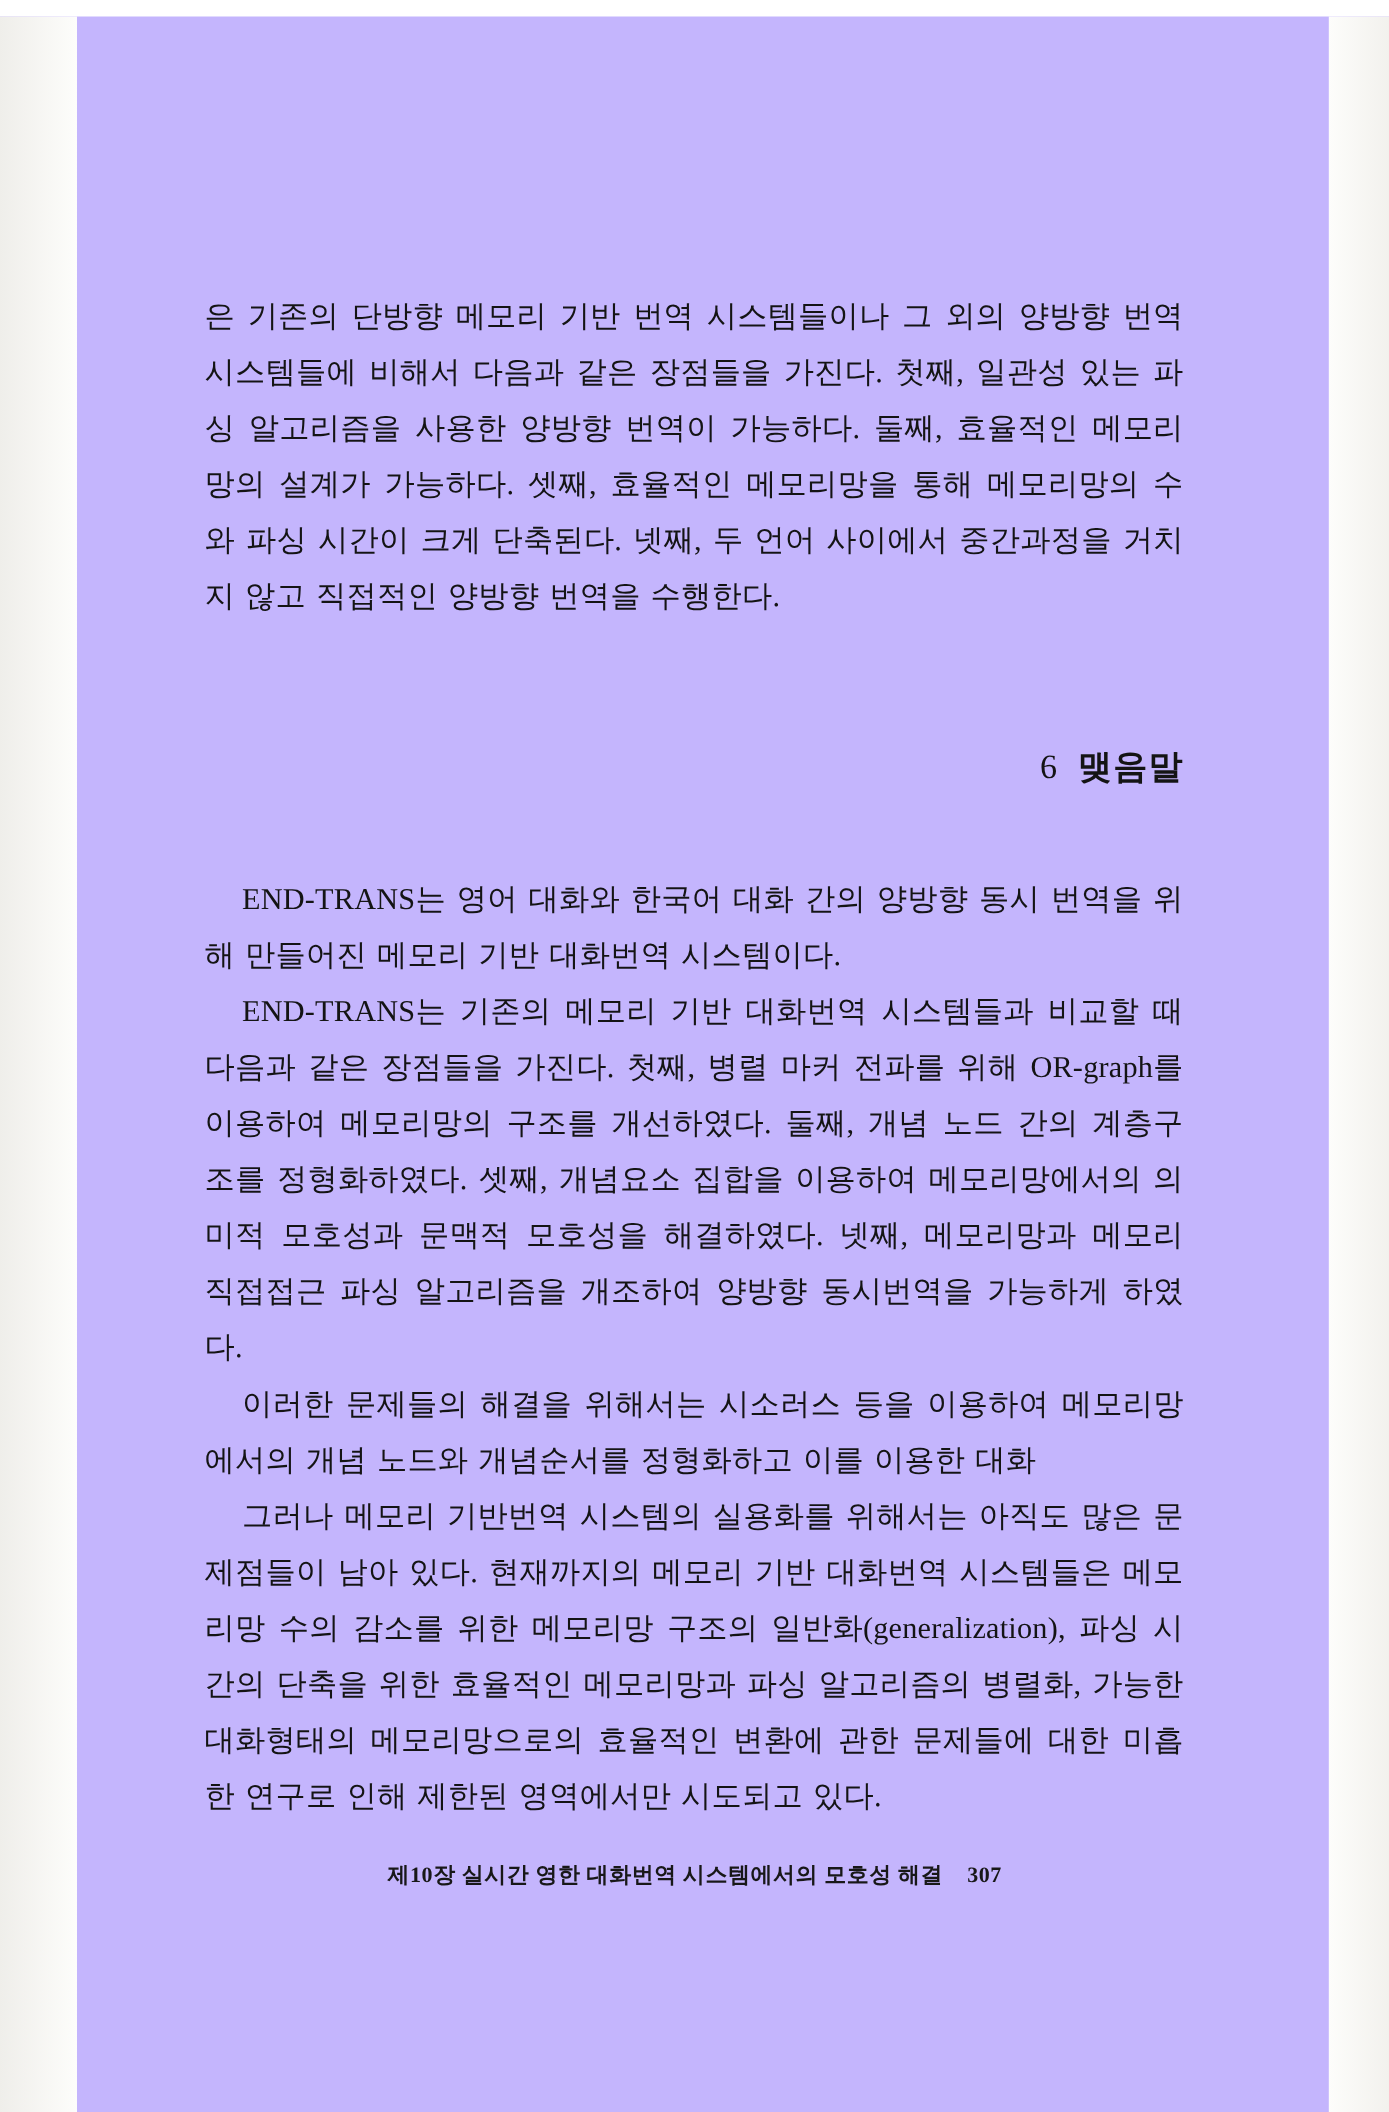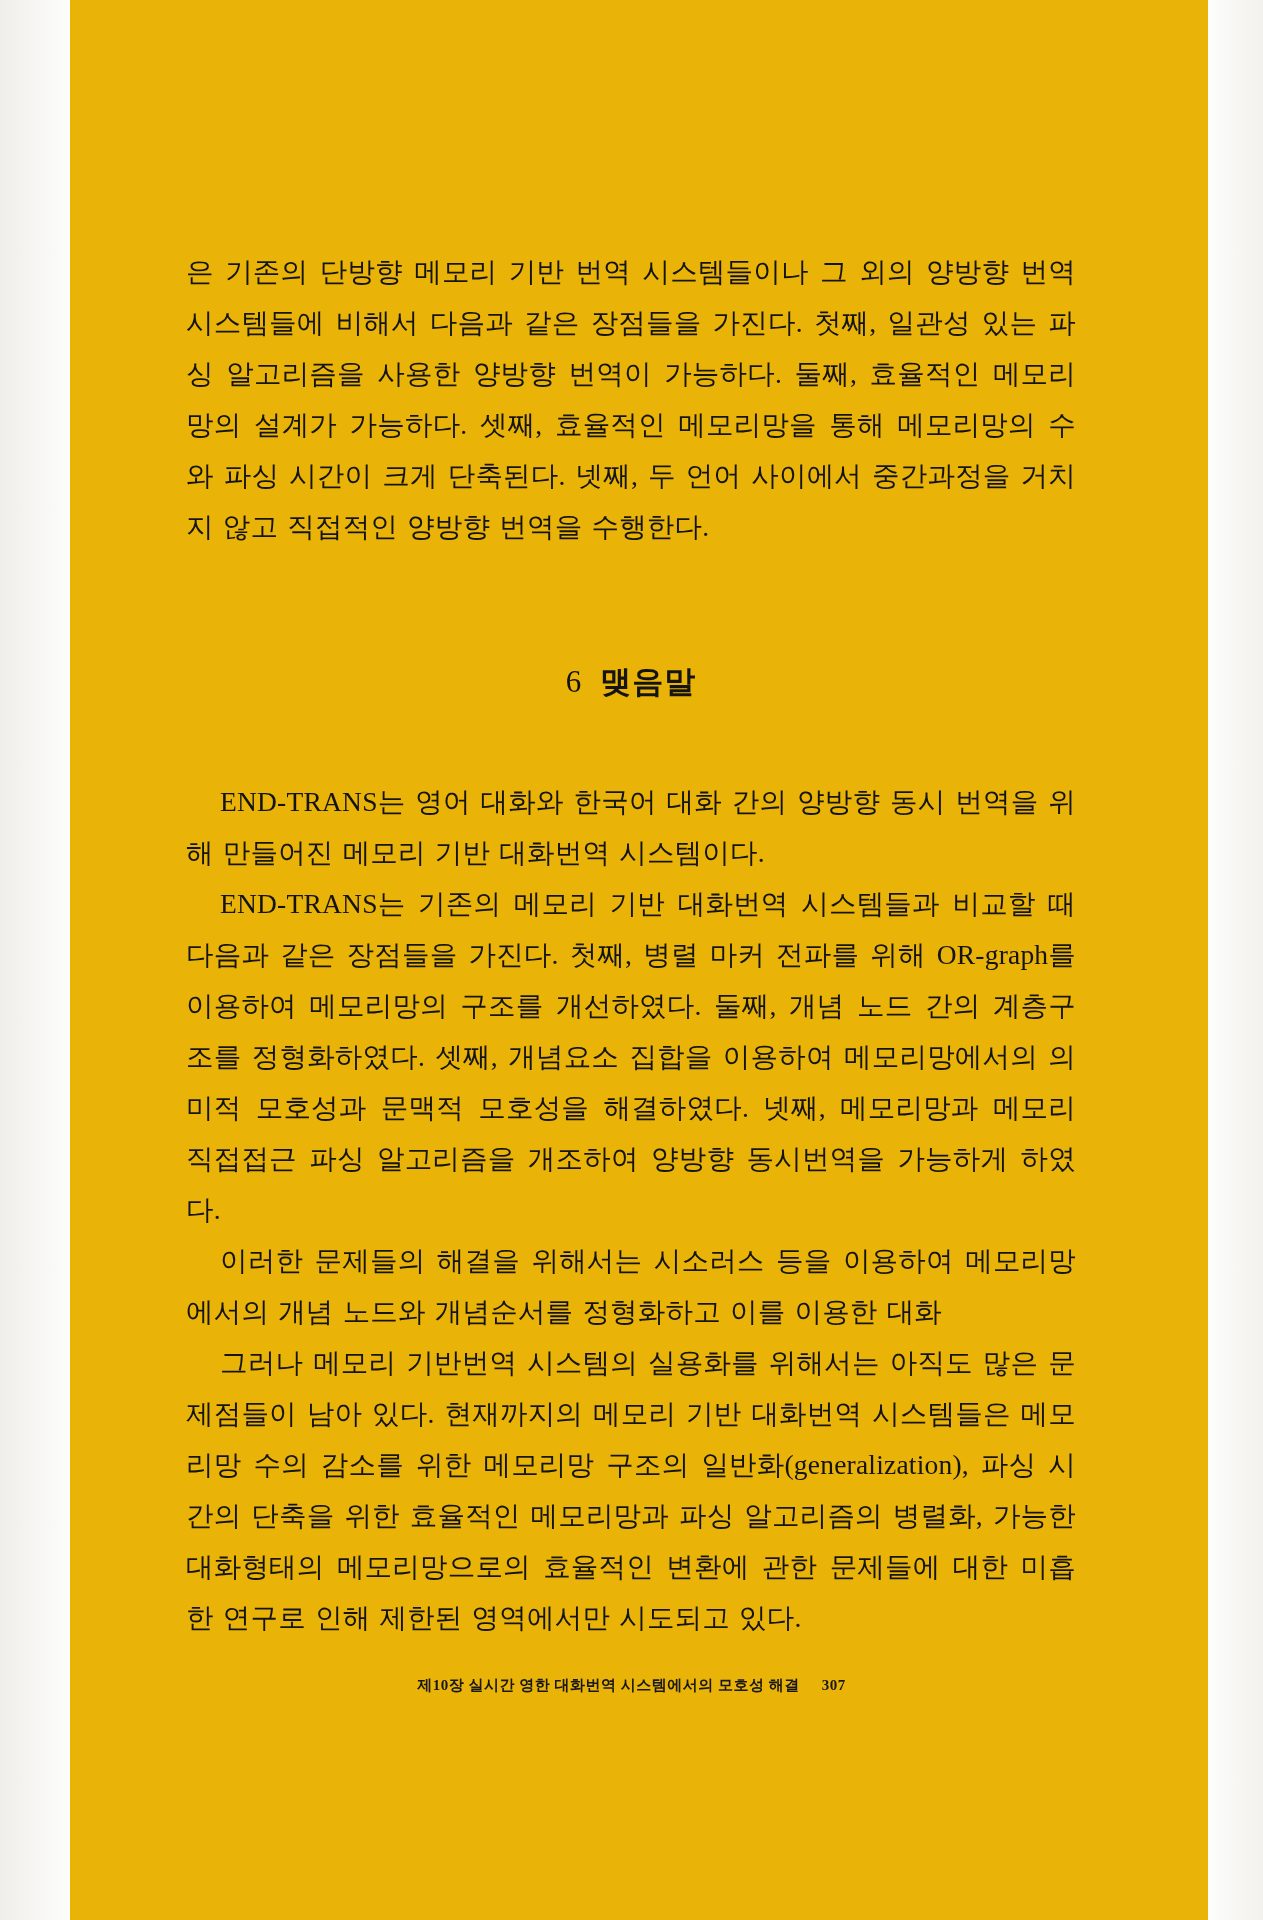--- a/index.html
+++ b/index.html
@@ -12,21 +12,22 @@
     width: 1263px;
     height: 1920px;
     font-family: "Liberation Serif", "DejaVu Serif", serif;
     color: #141414;
     position: relative;
     overflow: hidden;
   }
   .page {
     position: absolute;
     inset: 0;
-    background: #eab308;
+    background: #c4b5fd;
+    margin-top: 15px;
   }
   
   .page::before {
     content: "";
     position: absolute;
     left: 0; top: 0; bottom: 0;
     width: 70px;
     background: linear-gradient(to right, #efeeea 0%, #fdfdfb 100%);
     pointer-events: none;
   }
@@ -53,21 +54,21 @@
     letter-spacing: 0.2px;
     word-spacing: 2px;
   }
   .para.indent {
     text-indent: 34px;
     font-family: Liberation Serif, serif;
   }
   .gap-large { height: 108px; }
 
   .section-heading {
-    text-align: center;
+    text-align: right;
     font-size: 31px;
     line-height: 44px;
     font-weight: 700;
     letter-spacing: 1px;
     margin: 0;
   }
   .section-heading .num {
     font-weight: 400;
     margin-right: 18px;
     font-family: "Liberation Serif", "DejaVu Serif", serif;
@@ -75,21 +76,21 @@
   .after-heading { height: 72px; }
   .latin {
     font-family: "Liberation Serif", "DejaVu Serif", serif;
   }
   .footer {
     position: absolute;
     left: 0;
     right: 0;
     top: 1676px;
     text-align: center;
-    font-size: 15px;
+    font-size: 20px;
     font-weight: 700;
     letter-spacing: 0.5px;
     color: #181818;
   }
   .footer .pageno {
     margin-left: 22px;
     font-family: "Liberation Serif", "DejaVu Serif", serif;
     font-weight: 700;
   }
 </style>

